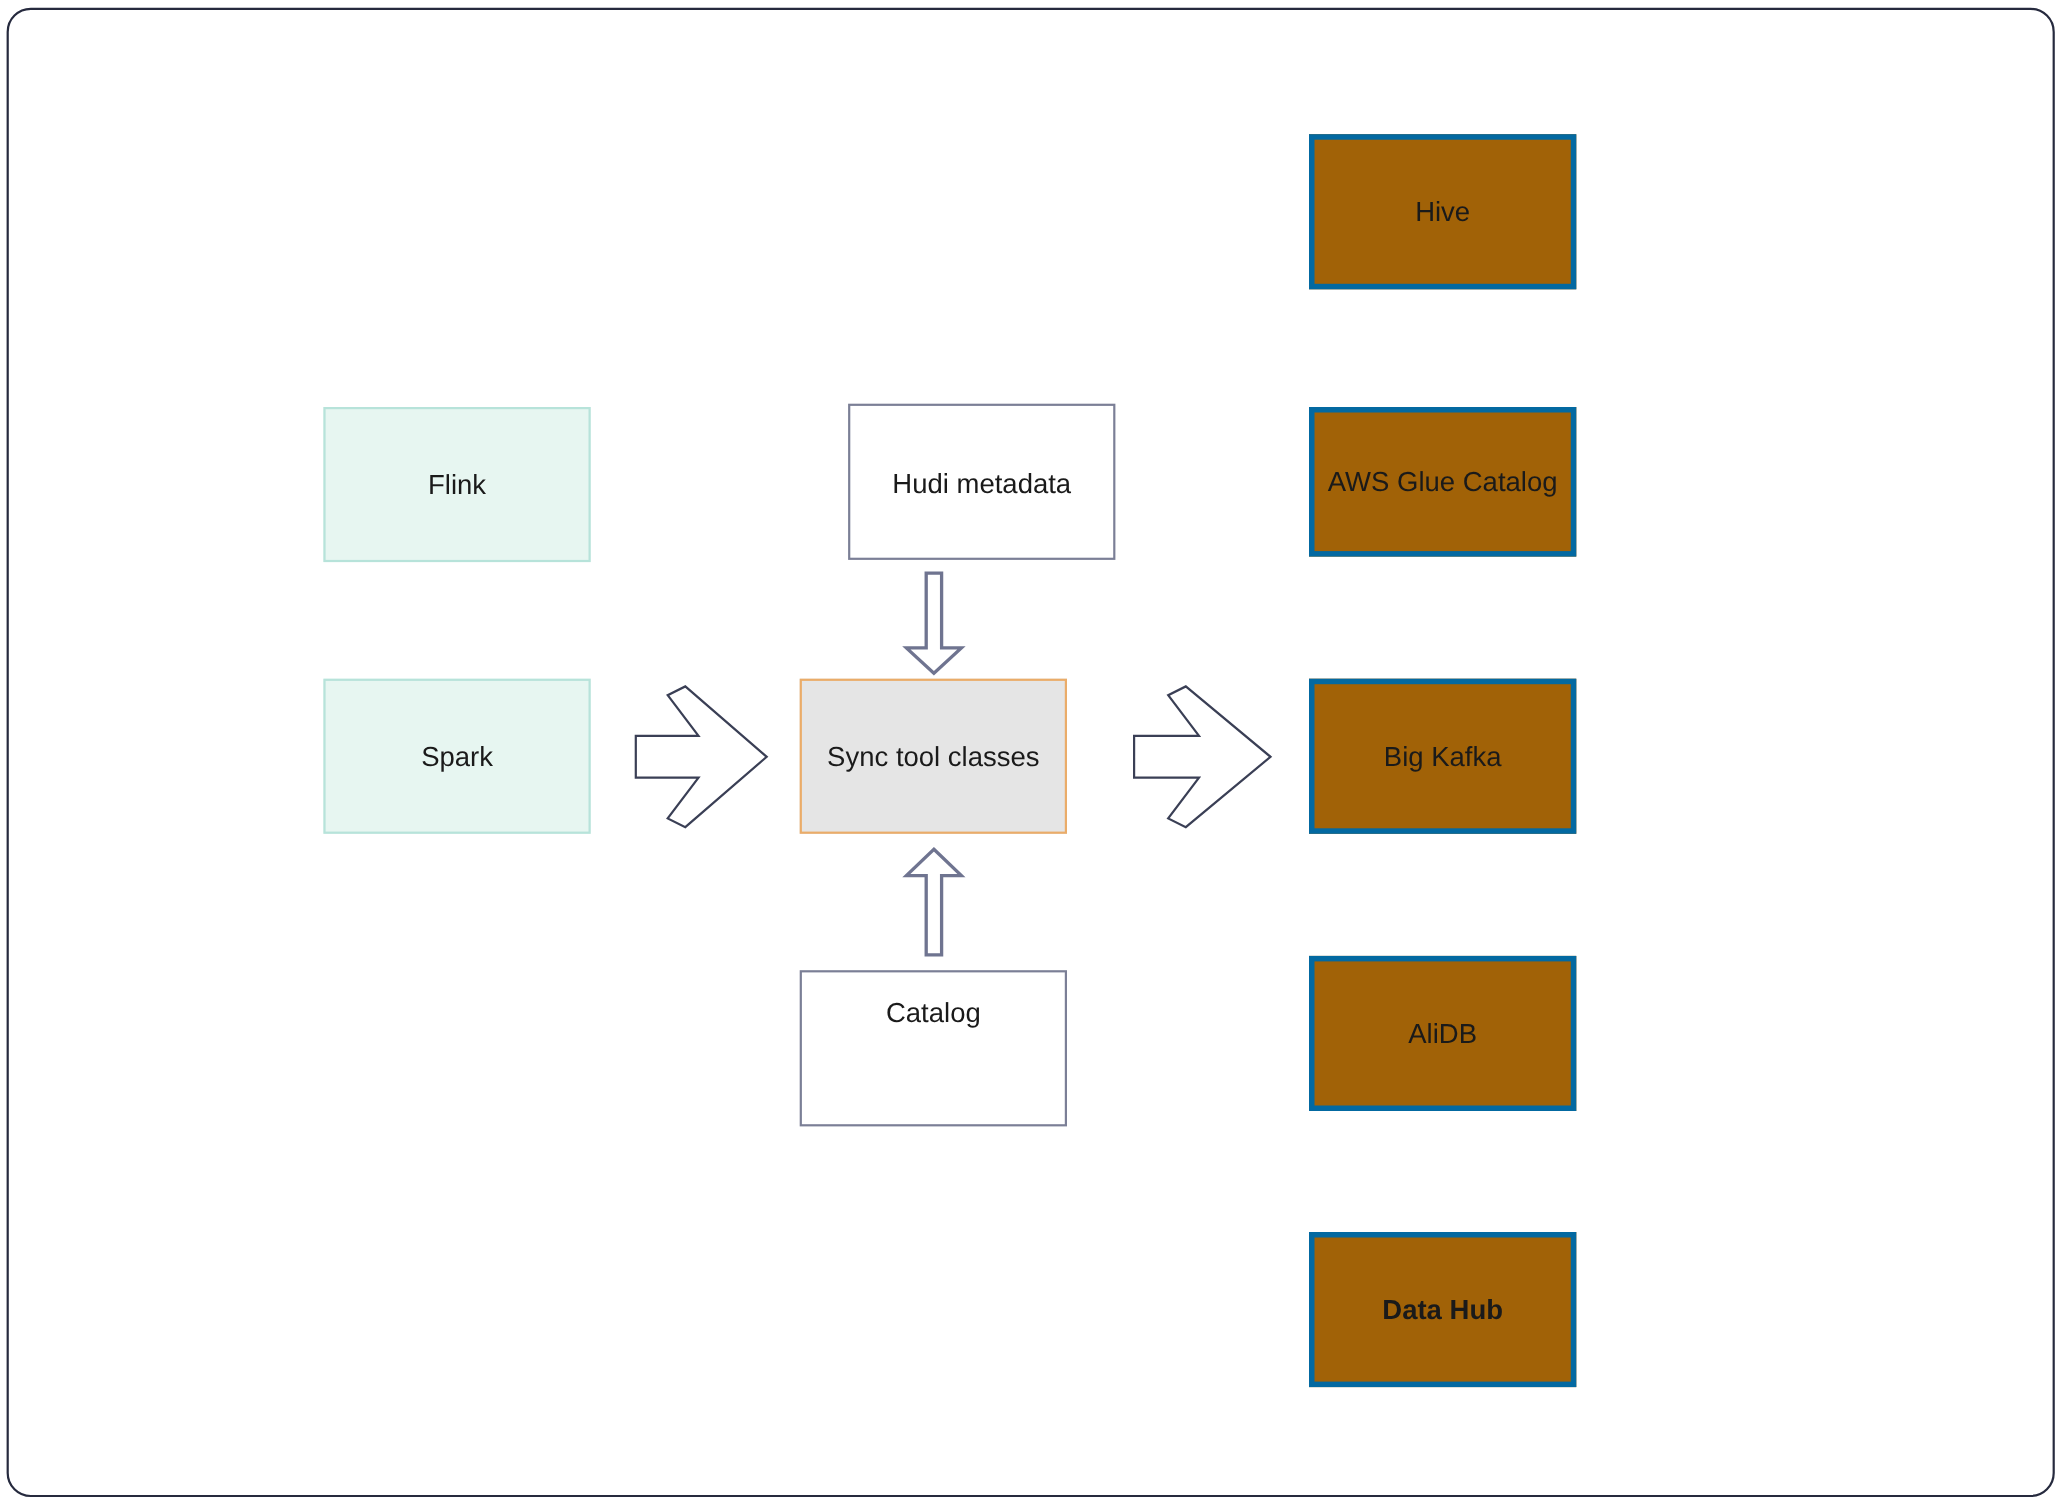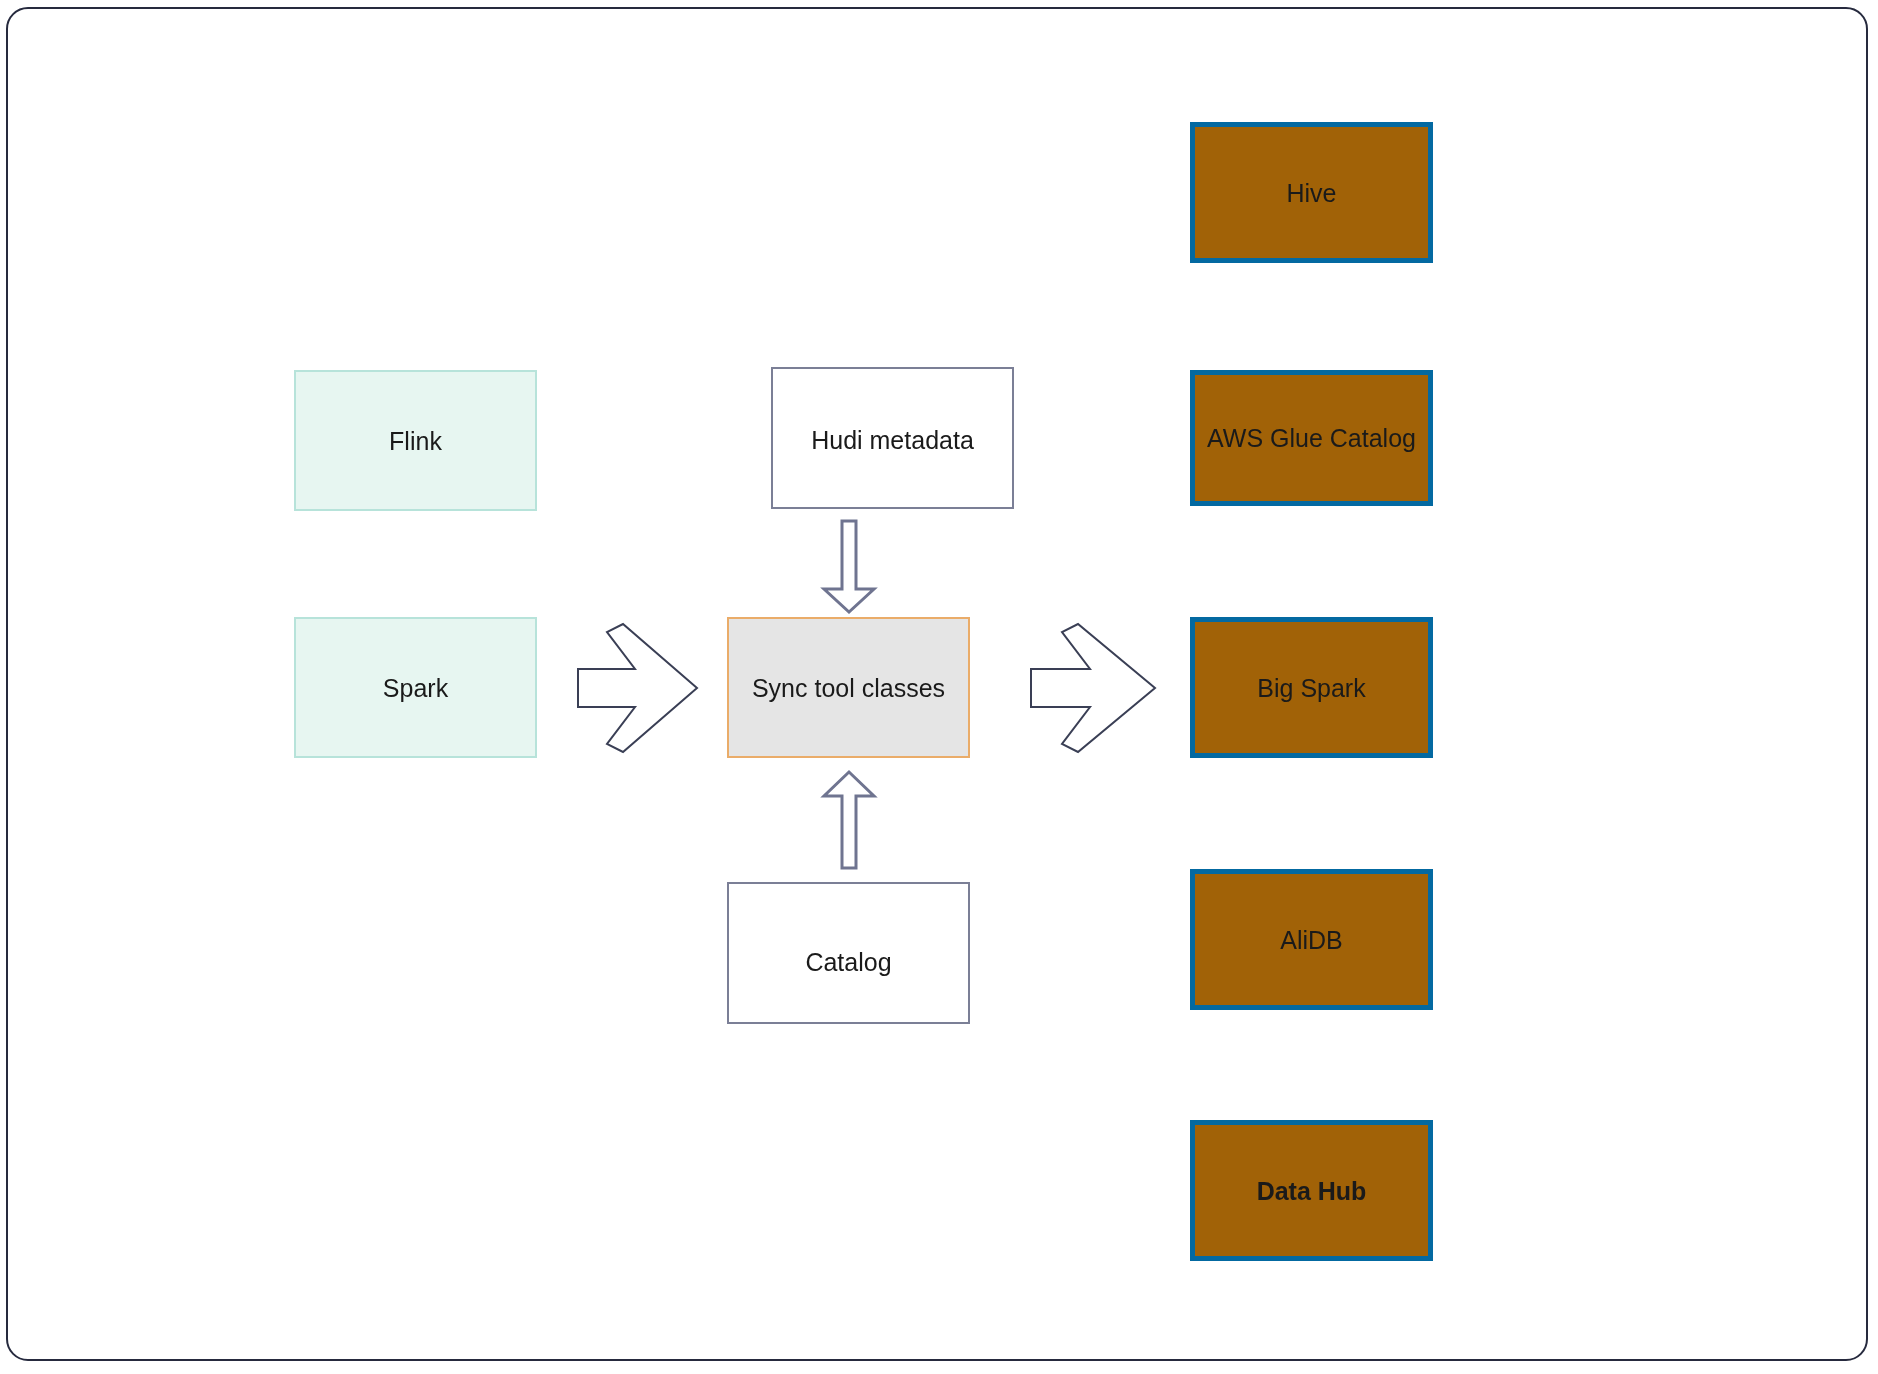--- a/index.html
+++ b/index.html
@@ -66,21 +66,21 @@
   .node.plain {
     background: #ffffff;
     border: 2px solid #7b7f96;
   }
   .node.center {
     background: #e5e5e5;
     border: 2px solid #eaac69;
   }
   
   .node.plain.hudi  { align-items: flex-start; padding-top: 56px; margin-left: 44px; }
-  .node.plain.catalog { align-items: flex-start; padding-top: 63px; }
+  .node.plain.catalog { align-items: flex-start; padding-top: 22px; }
 
   
   .arrow {
     position: absolute;
     overflow: visible;
   }
   .arrow path {
     fill: #ffffff;
     stroke: #3a3f55;
     stroke-width: 2;
@@ -124,21 +124,21 @@
 
   <div class="node sink" style="left:1190px; top:122px; width:243px; height:141px;">
     <span>Hive</span>
   </div>
 
   <div class="node sink" style="left:1190px; top:370px; width:243px; height:136px;">
     <span>AWS Glue Catalog</span>
   </div>
 
   <div class="node sink" style="left:1190px; top:617px; width:243px; height:141px;">
-    <span>Big Spark</span>
+    <span>Big Kafka</span>
   </div>
 
   <div class="node sink" style="left:1190px; top:869px; width:243px; height:141px;">
     <span>AliDB</span>
   </div>
 
   <div class="node sink" style="left:1190px; top:1120px; width:243px; height:141px;font-weight:bold;">
     <span>Data Hub</span>
   </div>
 

